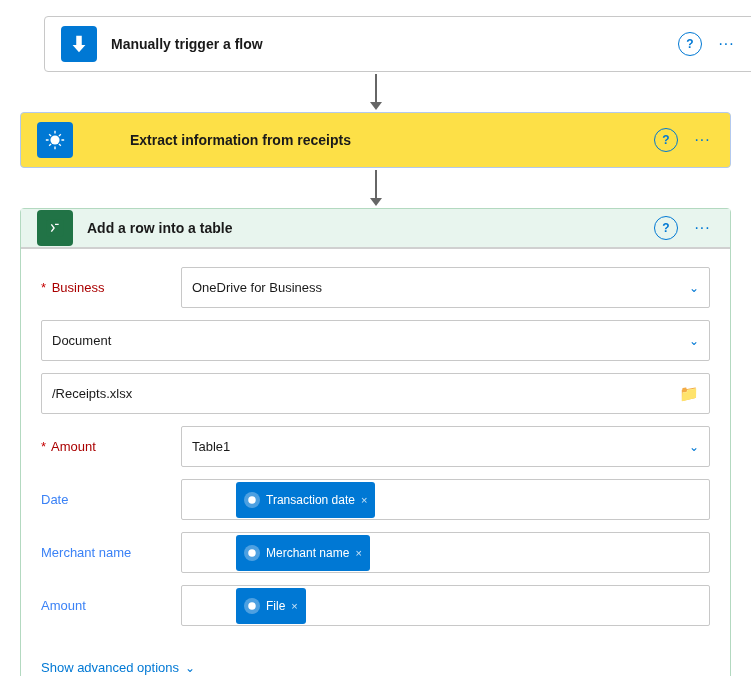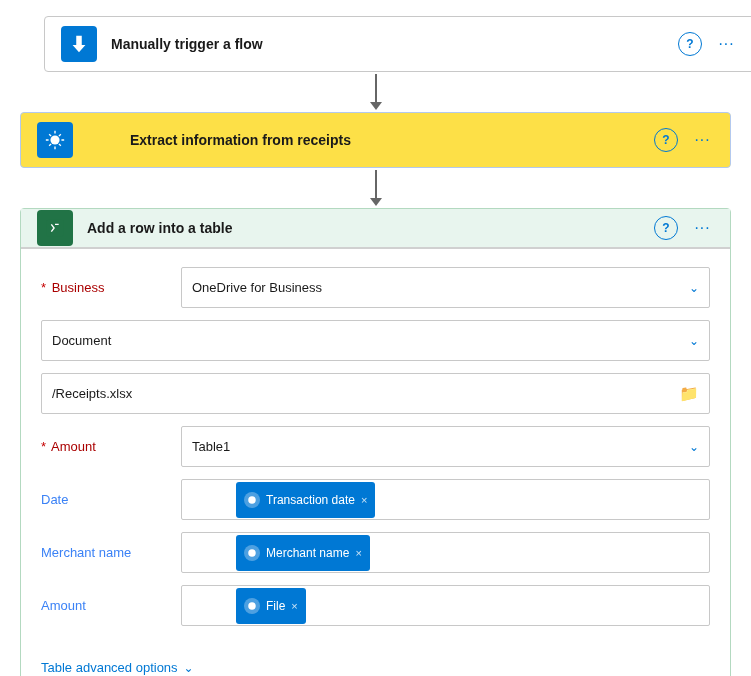--- a/index.html
+++ b/index.html
@@ -399,18 +399,18 @@
             </span>
             <span>File</span>
             <span class="token-close">×</span>
           </span>
         </div>
       </div>
 
     </div>
 
     <div class="advanced-options">
-      <span>Table advanced options</span>
+      <span>Show advanced options</span>
       <span style="font-size:12px;">⌄</span>
     </div>
   </div>
 
 </div>
 
 </body></html>

